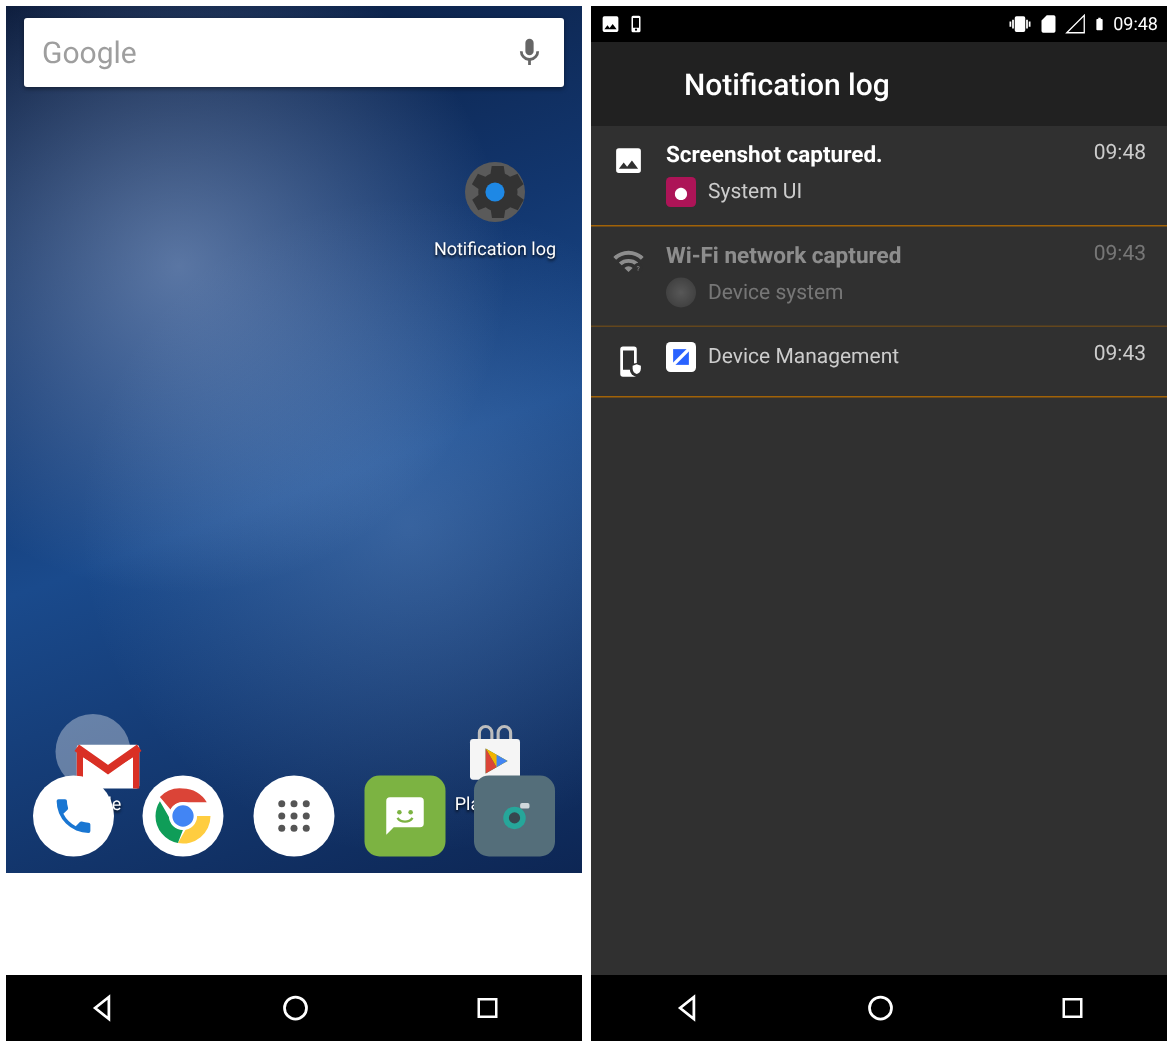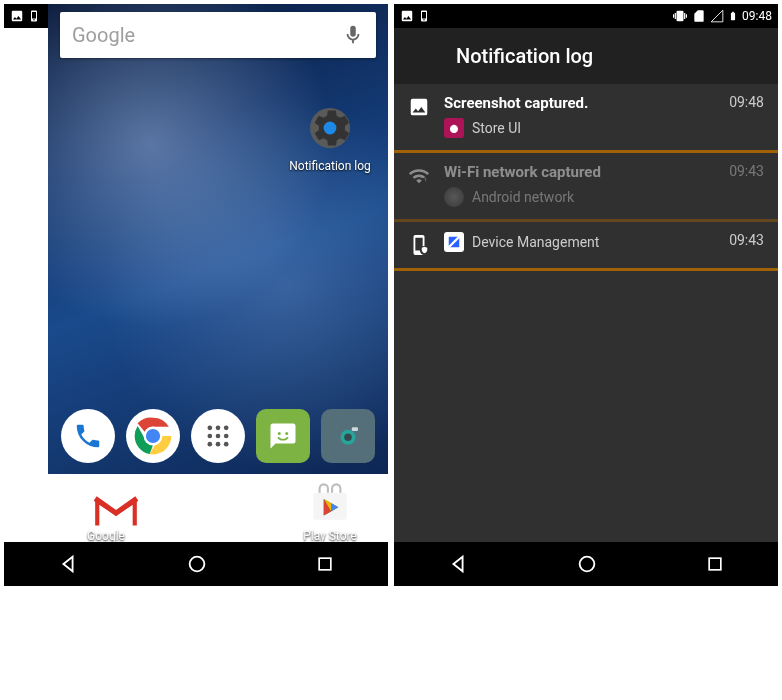--- a/index.html
+++ b/index.html
@@ -1,18 +1,18 @@
 <!DOCTYPE html>
 <html><head>
 <meta charset="utf-8">
 <style>
   * { margin:0; padding:0; box-sizing:border-box; font-family: Roboto, Arial, sans-serif; }
   body { background:#fff; width:782px; height:700px; overflow:hidden; }
   .wrap { display:flex; gap:6px; padding:4px; }
-  .phone { width:385px; height:582px; position:relative; overflow:hidden; }
+  .phone { width:385px; height:690px; position:relative; overflow:hidden; }
   
   .statusbar { height:24px; background:#000; color:#fff; display:flex; align-items:center; justify-content:space-between; padding:0 6px; font-size:12px; }
   .statusbar .left, .statusbar .right { display:flex; align-items:center; gap:4px; }
   .statusbar svg { fill:#fff; }
   
   .home { height:calc(100% - 24px - 44px); background:linear-gradient(160deg,#0a1a3a 0%,#12366e 35%,#1a4a8c 55%,#0d2654 100%); position:relative; }
   .home::before{content:"";position:absolute;inset:0;background:
     radial-gradient(circle at 30% 30%, rgba(200,220,255,0.4), transparent 45%),
     radial-gradient(circle at 70% 60%, rgba(150,190,240,0.25), transparent 50%);}
   .searchbar { position:absolute; top:8px; left:12px; right:12px; height:46px; background:#fff; border-radius:2px; box-shadow:0 1px 3px rgba(0,0,0,.4); display:flex; align-items:center; padding:0 12px; }
@@ -20,25 +20,25 @@
   .widget { position:absolute; top:100px; right:14px; width:88px; text-align:center; color:#fff; font-size:12px; }
   .widget .gear { width:48px; height:48px; margin:0 auto 4px; }
   .shortcut { position:absolute; width:80px; text-align:center; color:#fff; font-size:12px; text-shadow:0 1px 2px rgba(0,0,0,.9); }
   .shortcut svg, .shortcut .ic { width:50px; height:50px; display:block; margin:0 auto 3px; }
   .dots { position:absolute; top:540px; left:0; right:0; text-align:center; color:#fff; font-size:10px; letter-spacing:6px; }
   .dock { position:absolute; bottom:0; left:0; right:0; height:76px; display:flex; align-items:center; justify-content:space-around; padding:0 8px; }
   .dock .ic { width:54px; height:54px; border-radius:50%; display:flex; align-items:center; justify-content:center; }
   
   .navbar { position:absolute; bottom:0; left:0; right:0; height:44px; background:#000; display:flex; align-items:center; justify-content:space-around; }
   .navbar svg { stroke:#fff; fill:none; stroke-width:2; }
-  .home-inner { position:absolute; top:0; left:0; right:0; bottom:44px;margin-left:44px; }
+  .home-inner { position:absolute; top:0; left:0; right:0; bottom:44px; }
   
   .nlog { height:calc(100% - 24px - 44px); background:#303030; color:#fff; }
   .nlog-header { height:56px; background:#212121; display:flex; align-items:center; padding-left:62px; font-size:20px; font-weight:500; }
-  .nentry { display:flex; padding:10px 14px 12px 14px; border-bottom:3px solid #a16207; align-items:flex-start; }
+  .nentry { display:flex; padding:10px 14px 12px 14px; border-bottom:1px solid #a16207; align-items:flex-start; }
   .nentry.dim { opacity:.45; }
   .nicon { width:22px; height:22px; margin-right:14px; flex-shrink:0; margin-top:2px;}
   .nbody { flex:1; }
   .ntitle { font-size:15px; font-weight:bold; margin-bottom:6px; }
   .nsub { display:flex; align-items:center; gap:8px; font-size:14px; color:#ccc; }
   .nsub .chip { width:20px; height:20px; border-radius:3px; display:flex; align-items:center; justify-content:center; font-size:8px;}
   .ntime { font-size:14px; color:#ccc; }
 </style>
 </head>
 <body>
@@ -207,37 +207,37 @@
     <div class="nlog-header">Notification log</div>
 
     <div class="nentry">
       <svg class="nicon" viewBox="0 0 24 24" fill="#fff">
             <path d="M21 19V5a2 2 0 0 0-2-2H5a2 2 0 0 0-2 2v14a2 2 0 0 0 2 2h14a2 2 0 0 0 2-2zM8.5 13.5l2.5 3 3.5-4.5 4.5 6H5l3.5-4.5z"></path>
           </svg>
       <div class="nbody">
         <div class="ntitle">Screenshot captured.</div>
         <div class="nsub">
           <div class="chip" style="background:#ad1457;color:#fff">⬤</div>
-          <span>Store UI</span>
+          <span>System UI</span>
         </div>
       </div>
       <div class="ntime">09:48</div>
     </div>
 
     <div class="nentry dim">
       <svg class="nicon" viewBox="0 0 24 24" fill="#fff">
             <path d="M1 9l2 2a13 13 0 0 1 18 0l2-2A16 16 0 0 0 1 9zm8 8l3 3 3-3a4.2 4.2 0 0 0-6 0zm-4-4l2 2a8 8 0 0 1 10 0l2-2a11 11 0 0 0-14 0z"></path>
             <circle cx="19" cy="17" r="3.5" fill="#303030"></circle>
             <text x="19" y="19" font-size="5" text-anchor="middle" fill="#fff">?</text>
           </svg>
       <div class="nbody">
         <div class="ntitle">Wi-Fi network captured</div>
         <div class="nsub">
           <div class="chip" style="background:radial-gradient(circle,#888,#444);border-radius:50%"></div>
-          <span>Android network</span>
+          <span>Device system</span>
         </div>
       </div>
       <div class="ntime">09:43</div>
     </div>
 
     <div class="nentry">
       <svg class="nicon" viewBox="0 0 24 24" fill="#fff">
             <path d="M16 1H8a2 2 0 0 0-2 2v18a2 2 0 0 0 2 2h8a2 2 0 0 0 2-2V3a2 2 0 0 0-2-2zm0 17H8V4h8v14z"></path>
             <circle cx="18" cy="18" r="5" fill="#303030"></circle>
             <path d="M18 14l3 1v2c0 2-1.3 3.7-3 4-1.7-.3-3-2-3-4v-2l3-1z" fill="#fff"></path>

